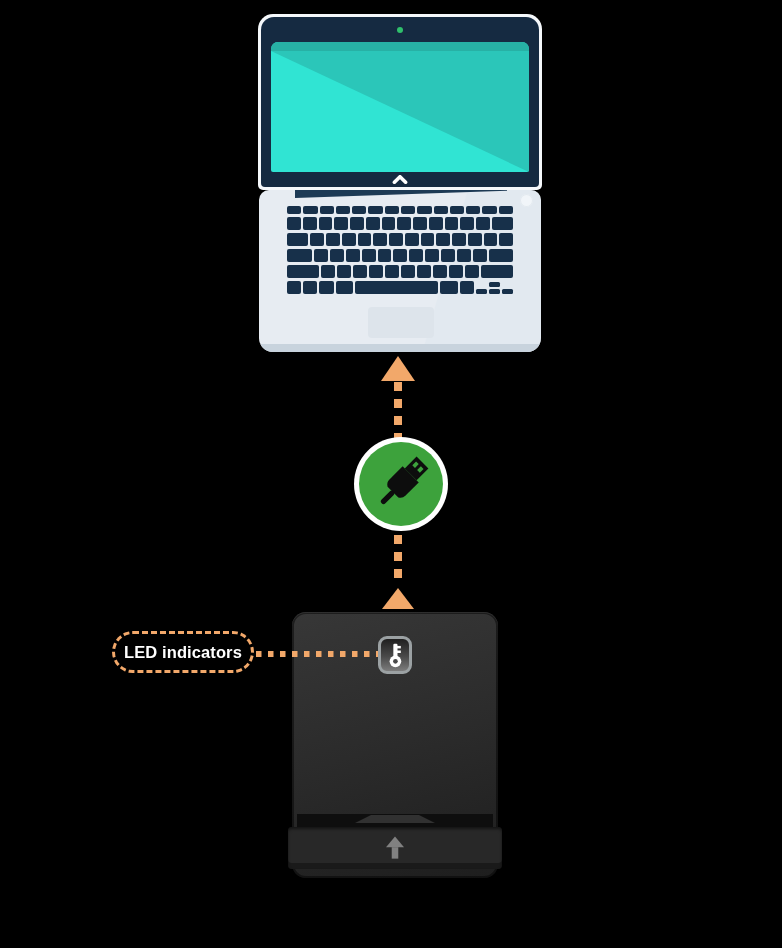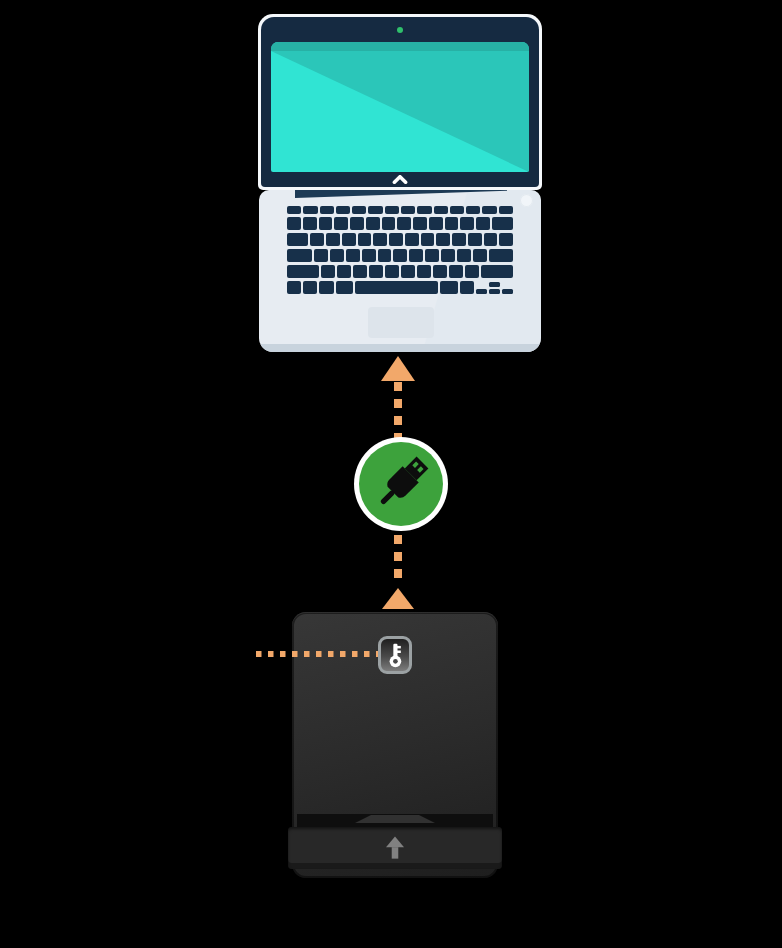--- a/index.html
+++ b/index.html
@@ -229,17 +229,20 @@
       <div class="slot-notch"></div>
     </div>
     <div class="tray">
       <svg width="18" height="24" viewBox="0 0 22 28">
         <polygon points="11,0 22,13 0,13" fill="#818181"></polygon>
         <rect x="7" y="13" width="8" height="14" fill="#818181"></rect>
       </svg>
     </div>
   </div>
 
+  <div class="led-label">
+    <span>LED indicators</span>
+  </div>
   <svg class="led-line" width="126" height="12" viewBox="0 0 126 12">
     <line x1="2" y1="6" x2="124" y2="6" stroke="#f2a86a" stroke-width="6" stroke-dasharray="5.5 6.5"></line>
   </svg>
 
 </div>
 
 </body></html>

